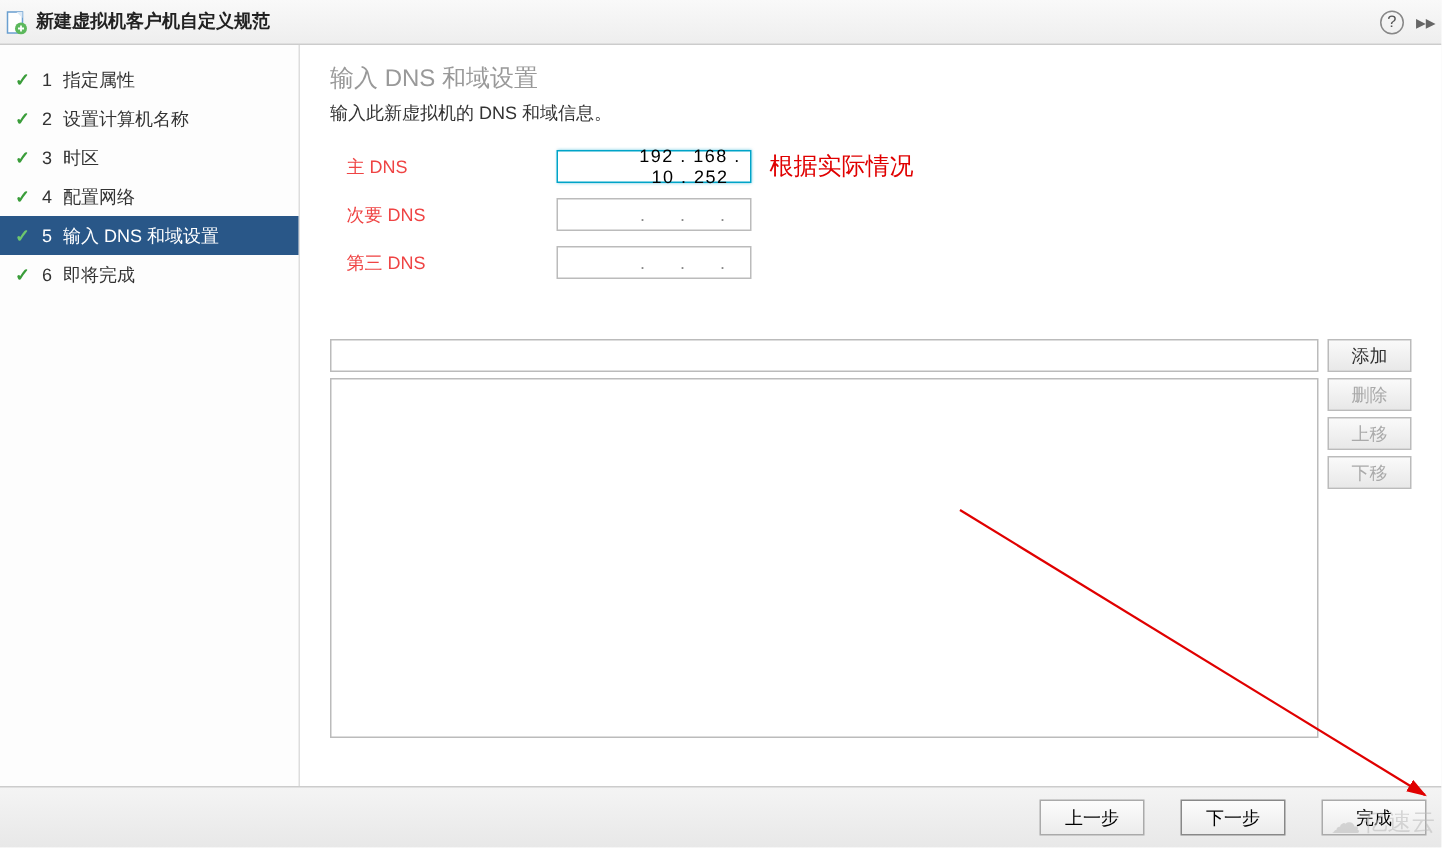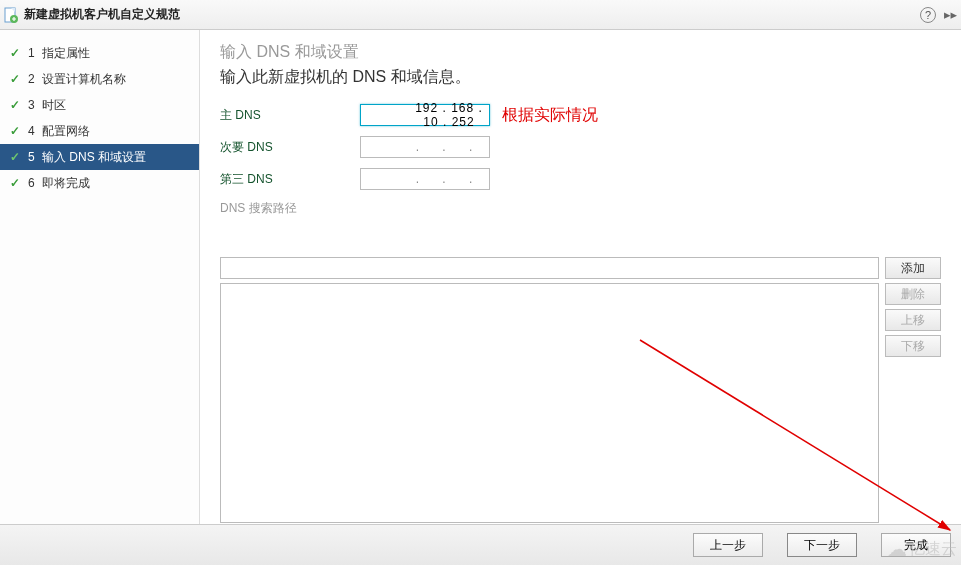--- a/index.html
+++ b/index.html
@@ -69,28 +69,28 @@
       color: #fff;
     }
     .sidebar-item.active .check { color: #6ec76e; }
     .sidebar-item.active .num { color:#fff; }
     .content {
       flex: 1;
       padding: 12px 20px 10px 20px;
       position: relative;
     }
     .section-title { font-size: 16px; color: #999; margin-bottom: 4px; }
-    .section-desc { font-size: 16px; color: #333; margin-bottom: 16px; }
+    .section-desc { font-size: 12px; color: #333; margin-bottom: 16px; }
     .form-row {
       display: flex;
       align-items: center;
       margin-bottom: 10px;
       height: 22px;
     }
-    .form-label { width: 140px; color: #14532d; }
+    .form-label { width: 140px; color: #ef4444; margin-left: 11px; }
     .ip-input {
       width: 130px;
       height: 22px;
       border: 1px solid #bbb;
       background: #fff;
       display:flex;
       align-items:center;
       justify-content:center;
       font-size:12px;
       font-family: inherit;
@@ -247,21 +247,20 @@
         <span class="dots">.        .        .</span>
       </div>
     </div>
     <div class="form-row">
       <span class="form-label">第三 DNS</span>
       <div class="ip-input">
         <span class="dots">.        .        .</span>
       </div>
     </div>
 
-    <div class="dns-search-label">DNS 搜索路径</div>
     <div class="search-row">
       <input type="text" class="search-input" style="">
       <button class="side-btn">添加</button>
     </div>
     <div class="list-area">
       <div class="listbox"></div>
       <div class="list-buttons">
         <button class="side-btn" disabled="">删除</button>
         <button class="side-btn" disabled="">上移</button>
         <button class="side-btn" disabled="">下移</button>

